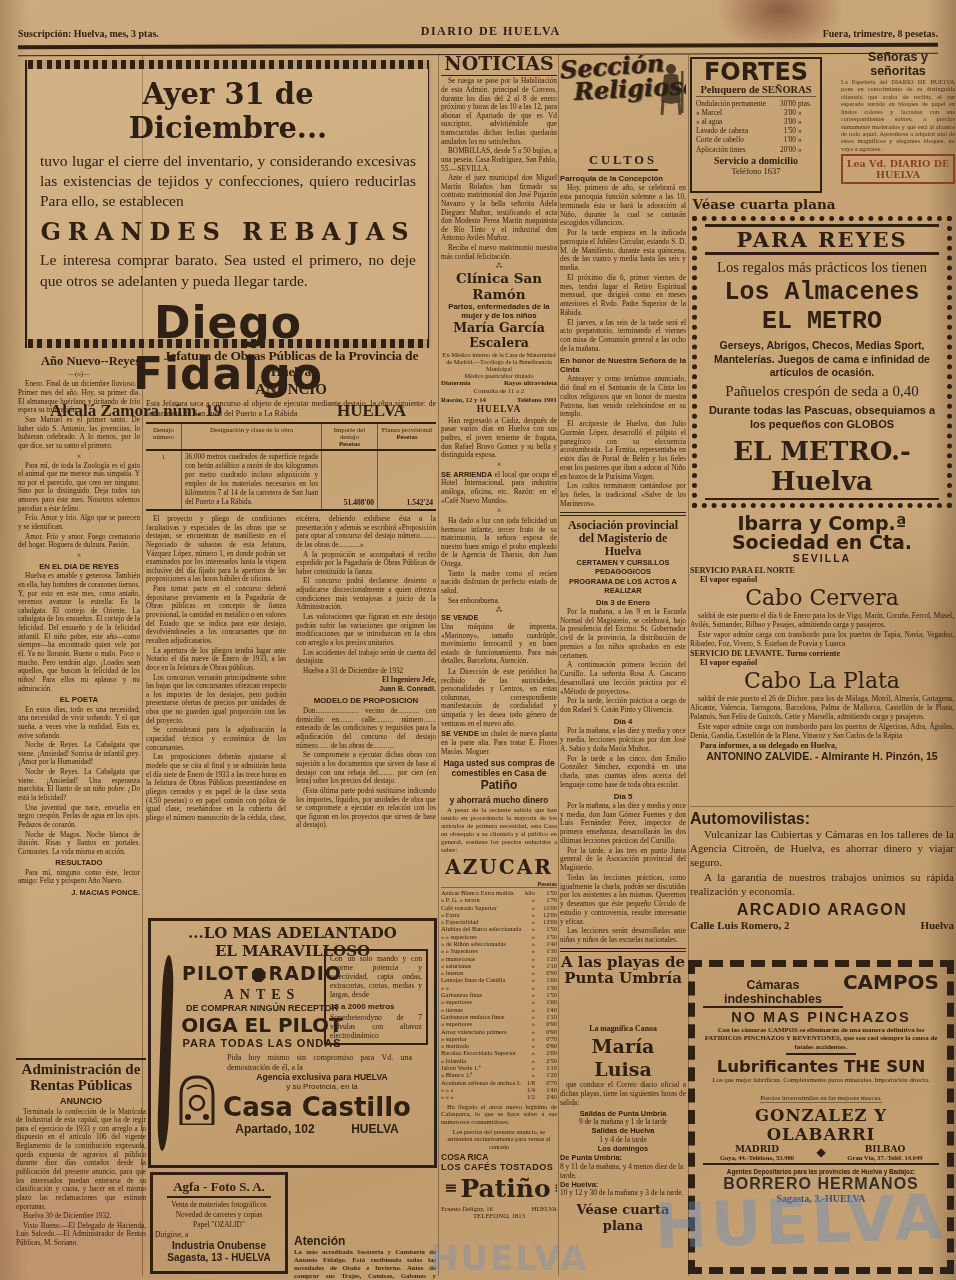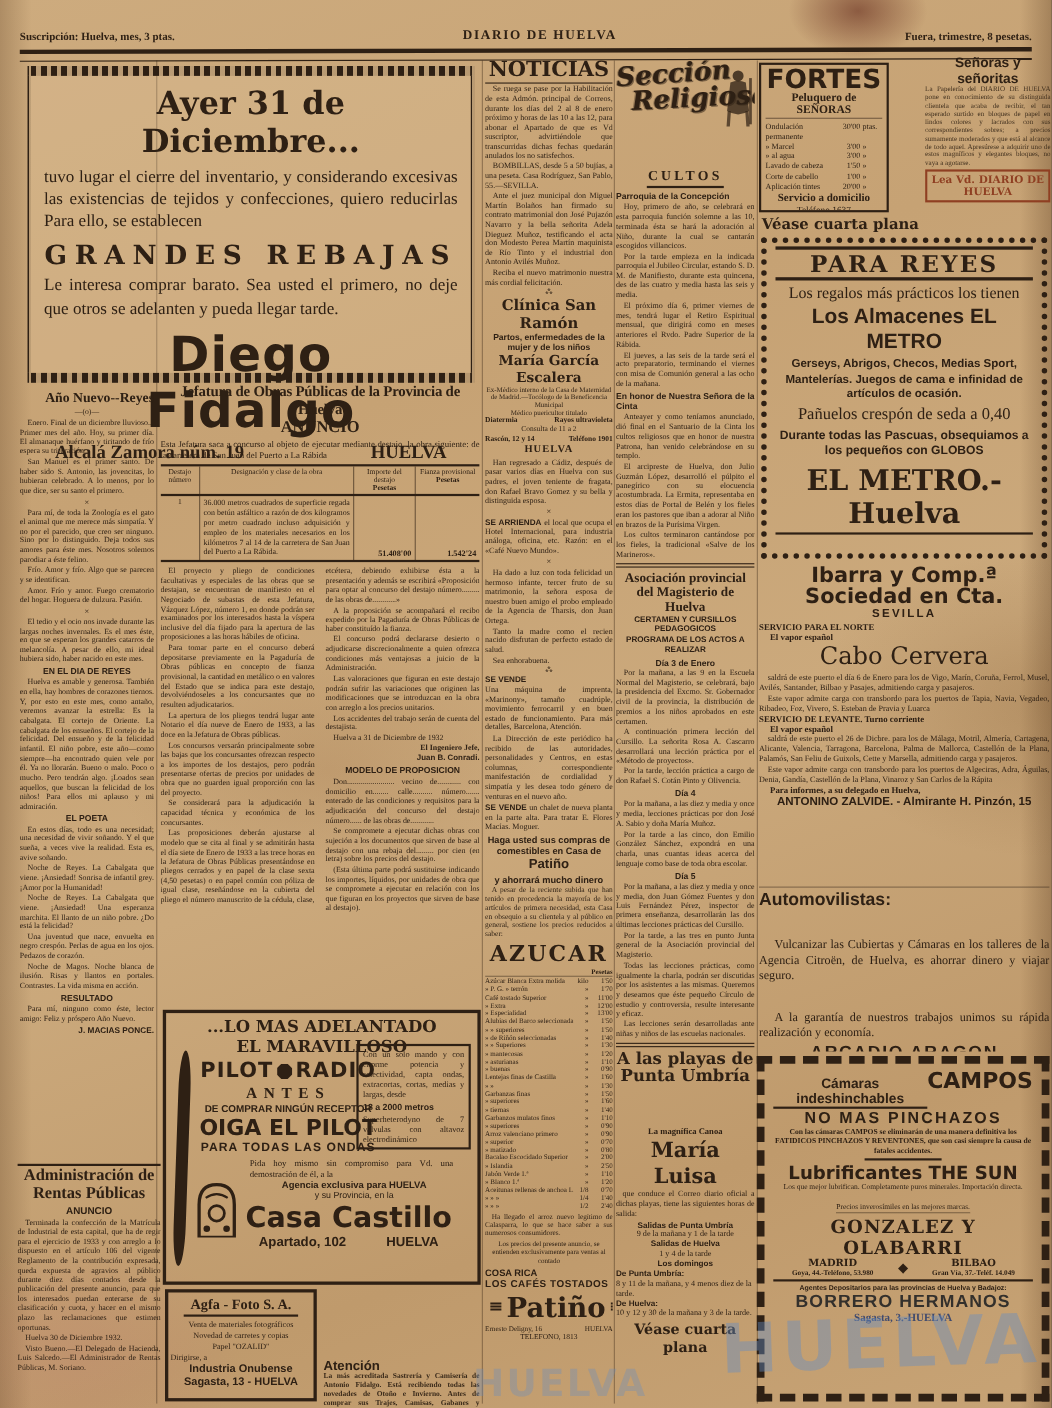--- a/index.html
+++ b/index.html
@@ -129,54 +129,54 @@
   .mag h3{font-size:12px;text-align:center;margin:1px 0;line-height:1.1;}
   .magsub{font-family:"Liberation Sans",sans-serif;font-weight:bold;font-size:7.4px;text-align:center;margin:1px 0;}
   .dayh{font-family:"Liberation Sans",sans-serif;font-weight:bold;font-size:7.8px;text-align:center;margin:2px 0 1px 0;}
   .punta h3{font-size:15px;text-align:center;margin:2px 0;line-height:1.05;font-family:"DejaVu Serif",serif;}
   .punta .lead{text-align:center;font-size:7.8px;font-weight:bold;margin-top:38px;}
   .punta .nm{font-size:19px;font-weight:bold;text-align:center;font-family:"DejaVu Serif",serif;margin:1px 0;}
   .sched{font-family:"Liberation Sans",sans-serif;font-weight:bold;font-size:7.4px;text-align:center;}
   .schedt{font-size:7.4px;text-align:center;}
   .veacuarta{font-size:13px;font-weight:bold;text-align:center;margin-top:4px;font-family:"DejaVu Serif",serif;}
   
-  .fortes{left:690px;top:57px;width:118px;height:136px;border:2px solid #2e2014;box-sizing:border-box;padding:1px 4px;overflow:hidden;}
+  .fortes{left:690px;top:57px;width:132px;height:136px;border:2px solid #2e2014;box-sizing:border-box;padding:1px 4px;overflow:hidden;}
   .fortes .t{font-family:"DejaVu Sans",sans-serif;font-size:24px;font-weight:bold;text-align:center;line-height:1;}
   .fortes .s{font-size:10.5px;font-weight:bold;text-align:center;border-bottom:1px solid rgba(46,32,20,.6);padding-bottom:1px;margin-bottom:2px;}
   .fr{display:flex;font-size:7.3px;line-height:1.25;}
   .fs{flex:1;}
   .fp{width:26px;text-align:right;}
   .fu{width:18px;padding-left:2px;}
   .fserv{font-size:10px;font-weight:bold;text-align:center;margin-top:1px;}
   .ftel{font-size:8.5px;text-align:center;}
   .fortesfoot{left:690px;top:196px;width:148px;text-align:center;font-size:13.5px;font-weight:bold;font-family:"DejaVu Serif",serif;}
   .senoras{left:841px;top:50px;width:114px;height:164px;overflow:hidden;}
   .senoras .t{font-family:"Liberation Sans",sans-serif;font-size:12.5px;font-weight:bold;text-align:center;}
   .senoras p{font-size:6.4px;line-height:1.16;text-align:justify;color:#41301e;}
   .banner{border:2px solid #8f3f22;color:#8f3f22;font-weight:bold;font-size:9.5px;text-align:center;padding:2px 1px;margin-top:2px;font-family:"DejaVu Serif",serif;}
   .reyes{left:692px;top:216px;width:260px;height:292px;box-sizing:border-box;border:5px dotted #2e2014;padding:2px 8px;text-align:center;overflow:hidden;}
   .reyes .t{font-size:21px;font-weight:bold;border-top:3px solid #2e2014;border-bottom:3px solid #2e2014;margin:1px 0 4px 0;font-family:"DejaVu Serif",serif;letter-spacing:2px;}
   .reyes .l1{font-size:14.5px;margin-bottom:2px;}
-  .reyes .l2{font-family:Liberation Sans, sans-serif;font-size:19px;font-weight:bold;margin-bottom:3px;}
+  .reyes .l2{font-family:Liberation Mono, monospace;font-size:25px;font-weight:bold;margin-bottom:3px;}
   .reyes .l3{font-family:"Liberation Sans",sans-serif;font-size:10.5px;font-weight:bold;line-height:1.3;margin-bottom:3px;}
   .reyes .l4{font-size:15px;margin:3px 0;}
   .reyes .l5{font-family:"Liberation Sans",sans-serif;font-size:11px;font-weight:bold;line-height:1.3;margin-bottom:4px;}
   .reyes .l6{font-size:26px;font-weight:bold;font-family:"DejaVu Serif",serif;border-bottom:2px solid #2e2014;padding-bottom:2px;}
   .ibarra{left:690px;top:514px;width:264px;height:288px;overflow:hidden;}
   .ibarra .t{font-family:"DejaVu Sans",sans-serif;font-size:19px;font-weight:bold;text-align:center;line-height:1;}
   .ibarra .c{font-family:"Liberation Sans",sans-serif;font-size:10.5px;font-weight:bold;text-align:center;letter-spacing:2px;margin-bottom:2px;}
   .ibarra .svc{font-size:8px;font-weight:bold;}
   .ibarra .vap{font-size:8px;font-weight:bold;margin-left:10px;}
   .ship{font-size:22px;text-align:center;font-family:"DejaVu Serif",serif;margin:1px 0;}
   .ibarra p{font-size:7.4px;line-height:1.22;text-align:justify;text-indent:8px;margin-bottom:1px;}
   .ibarra .inf{font-size:8px;font-weight:bold;text-indent:10px;text-align:left;}
   .agent{font-size:10.5px;font-weight:bold;text-align:center;font-family:"Liberation Sans",sans-serif;}
   .auto{left:690px;top:806px;width:264px;height:150px;overflow:hidden;border-top:1px solid rgba(46,32,20,.4);padding-top:3px;box-sizing:border-box;}
   .auto .t{font-family:"Liberation Sans",sans-serif;font-size:16px;font-weight:bold;}
-  .auto p{font-size:11px;line-height:1.25;text-indent:14px;text-align:justify;margin-bottom:2px;margin-top:25px;}
+  .auto p{font-size:11px;line-height:1.25;text-indent:14px;text-align:justify;margin-bottom:2px;}
   .auto .nm{font-family:"Liberation Sans",sans-serif;font-size:16px;font-weight:bold;text-align:center;letter-spacing:1.5px;margin-top:2px;}
   .autorow{display:flex;justify-content:space-between;font-size:11px;font-weight:bold;}
   .campos{left:688px;top:960px;width:266px;height:314px;box-sizing:border-box;border:7px dashed #2e2014;padding:3px 8px;overflow:hidden;text-align:center;}
   .c1{display:flex;justify-content:space-between;align-items:baseline;}
   .c1 .a{font-family:"Liberation Sans",sans-serif;font-size:12.5px;font-weight:bold;border-bottom:2px solid #2e2014;}
   .c1 .b2{font-family:"DejaVu Sans",sans-serif;font-size:20px;font-weight:bold;}
   .c2{font-family:"Liberation Sans",sans-serif;font-size:14.5px;font-weight:bold;letter-spacing:2px;margin:1px 0;}
   .c3{font-size:6.9px;font-weight:bold;line-height:1.2;}
   .minirule{width:70px;border-top:2px solid #2e2014;margin:2px auto;}
   .sun{font-family:"DejaVu Sans",sans-serif;font-size:16.5px;font-weight:bold;}
@@ -231,23 +231,20 @@
         <p>Enero. Final de un diciembre lluvioso... Primer mes del año. Hoy, su primer día. El almanaque huérfano y tiritando de frío espera su trituración...</p>
         <p>San Manuel es el primer santo. De haber sido S. Antonio, las jovencitas, lo hubieran celebrado. A lo menos, por lo que dice, ser su santo el primero.</p>
       </div>
     <div class="xsep">×</div>
     <div class="ind">
         <p>Para mí, de toda la Zoología es el gato el animal que me merece más simpatía. Y no por el parecido, que creo ser ninguno. Sino por lo distinguido. Deja todos sus amores para éste mes. Nosotros solemos parodiar a éste felino.</p>
         <p>Frío. Amor y frío. Algo que se parecen y se identifican.</p>
         <p>Amor. Frío y amor. Fuego crematorio del hogar. Hoguera de dulzura. Pasión.</p>
       </div>
     <div class="xsep">×</div>
-    <div class="ind">
-        <p>El tedio y el ocio nos invade durante las largas noches invernales. Es el mes éste, en que se esperan los grandes catarros de melancolía. A pesar de ello, mi ideal hubiera sido, haber nacido en este mes.</p>
-      </div>
     <div class="subh">EN EL DIA DE REYES</div>
     <div class="ind">
         <p>Huelva es amable y generosa. También en ella, hay hombres de corazones tiernos. Y, por esto en este mes, como antaño, veremos avanzar la estrella: Es la cabalgata. El cortejo de Oriente. La cabalgata de los ensueños. El cortejo de la felicidad. Del ensueño y de la felicidad infantil. El niño pobre, este año—como siempre—ha encontrado quien vele por él. Ya no llorarán. Bueno o malo. Poco o mucho. Pero tendrán algo. ¡Loados sean aquellos, que buscan la felicidad de los niños! Para ellos mi aplauso y mi admiración.</p>
       </div>
     <div class="subh">EL POETA</div>
     <div class="ind">
         <p>En estos días, todo es una necesidad; una necesidad de vivir soñando. Y el que sueña, a veces vive la realidad. Esta es, avive soñando.</p>
       </div>
     <div class="ind">
         <p>Noche de Reyes. La Cabalgata que viene. ¡Ansiedad! Sonrisa de infantil grey. ¡Amor por la Humanidad!</p>
@@ -705,20 +702,21 @@
   <section class="abs ibarra">
     <div class="t">Ibarra y Comp.ª Sociedad en Cta.</div>
     <div class="c">SEVILLA</div>
     <div class="svc">SERVICIO PARA EL NORTE</div>
     <div class="vap">El vapor español</div>
     <div class="ship">Cabo Cervera</div>
     <p>saldrá de este puerto el día 6 de Enero para los de Vigo, Marín, Coruña, Ferrol, Musel, Avilés, Santander, Bilbao y Pasajes, admitiendo carga y pasajeros.</p>
     <p>Este vapor admite carga con transbordo para los puertos de Tapia, Navia, Vegadeo, Ribadeo, Foz, Vivero, S. Esteban de Pravia y Luarca</p>
     <div class="svc">SERVICIO DE LEVANTE. Turno corriente</div>
     <div class="vap">El vapor español</div>
+    <div class="ship">Cabo La Plata</div>
     <p>saldrá de este puerto el 26 de Dicbre. para los de Málaga, Motril, Almería, Cartagena, Alicante, Valencia, Tarragona, Barcelona, Palma de Mallorca, Castellón de la Plana, Palamós, San Feliu de Guixols, Cette y Marsella, admitiendo carga y pasajeros.</p>
     <p>Este vapor admite carga con transbordo para los puertos de Algeciras, Adra, Águilas, Denia, Gandía, Castellón de la Plana, Vinaroz y San Carlos de la Rápita</p>
     <div class="inf">Para informes, a su delegado en Huelva,</div>
     <div class="agent">ANTONINO ZALVIDE.  -  Almirante H. Pinzón, 15</div>
   </section>
 
   <section class="abs auto">
     <div class="t">Automovilistas:</div>
     <p>Vulcanizar las Cubiertas y Cámaras en los talleres de la Agencia Citroën, de Huelva, es ahorrar dinero y viajar seguro.</p>
     <p>A la garantía de nuestros trabajos unimos su rápida realización y economía.</p>

